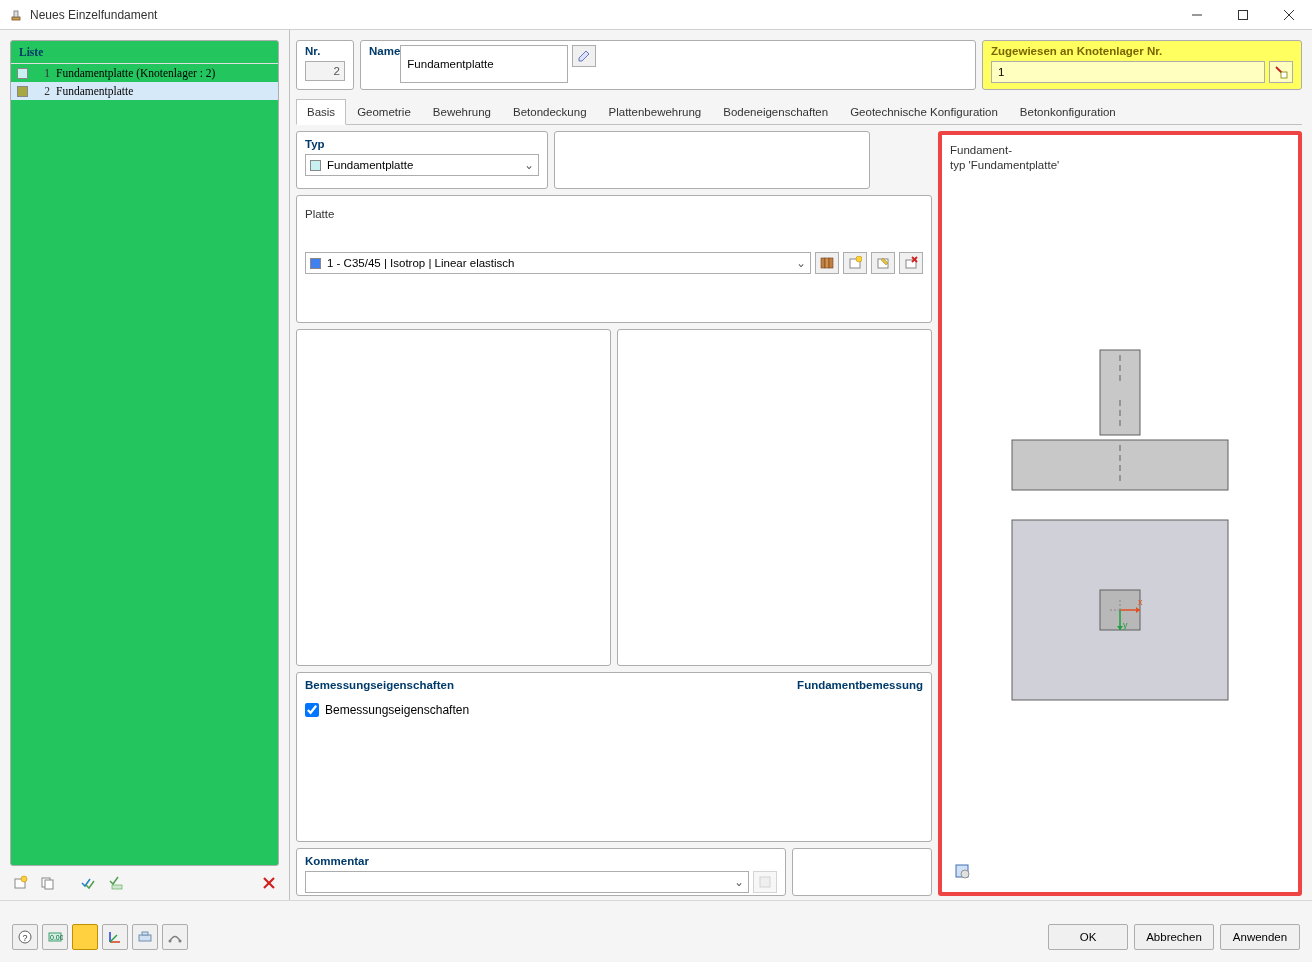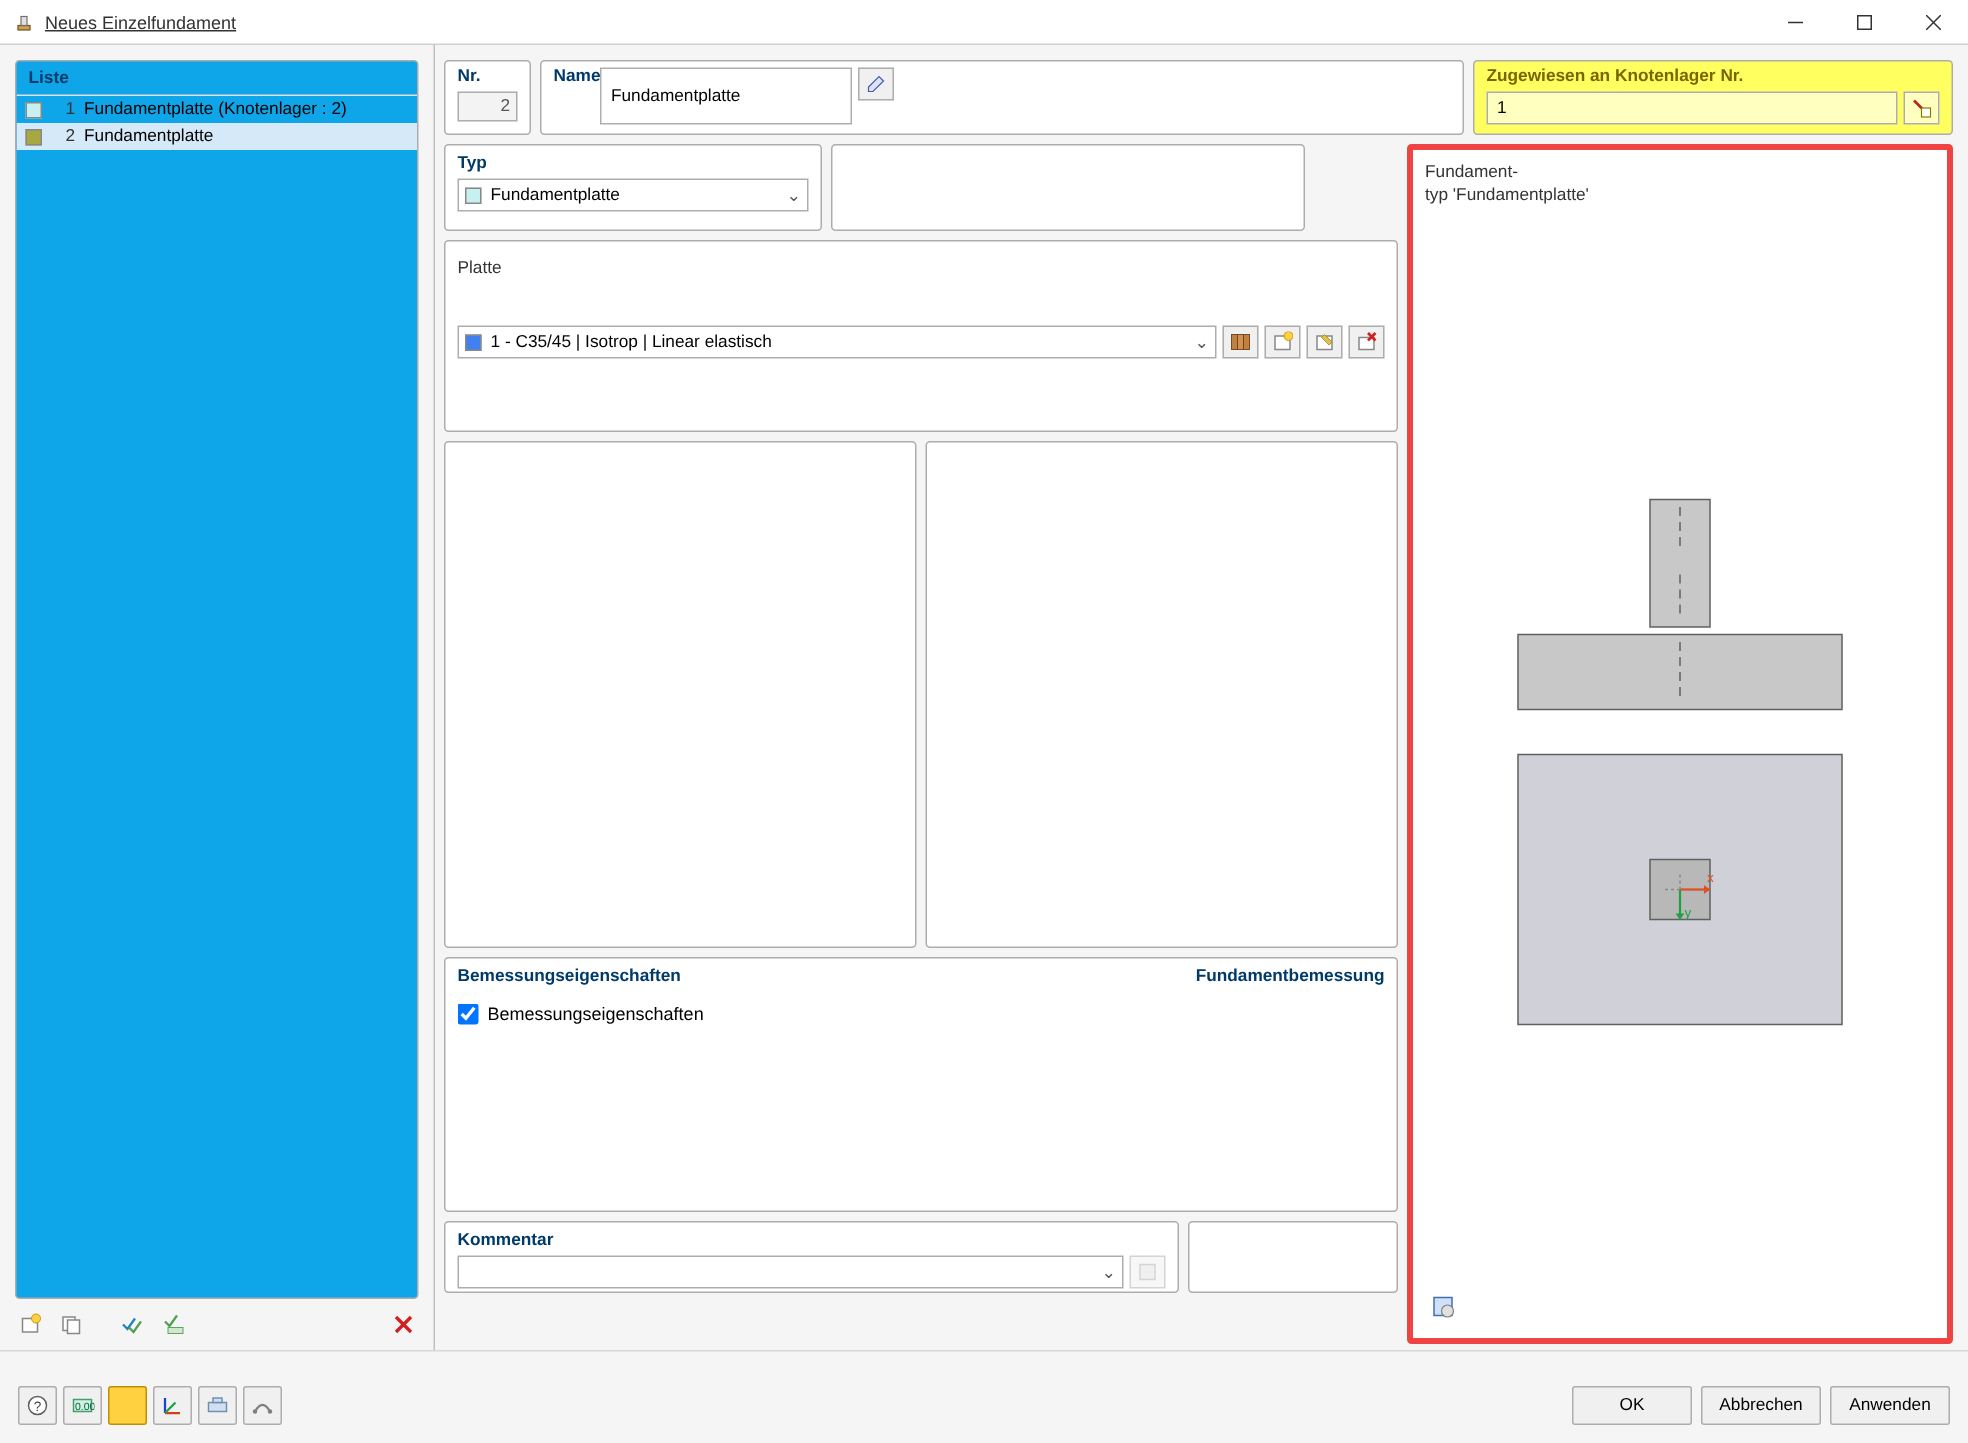--- a/index.html
+++ b/index.html
@@ -1,30 +1,30 @@
 <!DOCTYPE html>
 <html><head>
 <meta charset="utf-8">
 <style>
 * { box-sizing: border-box; margin: 0; padding: 0; }
 body { font-family: "Segoe UI", Tahoma, sans-serif; font-size: 12px; background: #f0f0f0; overflow: hidden; width: 1312px; height: 962px; }
 
 
 .titlebar { height: 30px; background: #fff; display: flex; align-items: center; padding: 0 0 0 8px; border-bottom: 1px solid #d0d0d0; }
 .titlebar .icon { width: 16px; height: 16px; margin-right: 6px; display: flex; align-items: center; justify-content: center; }
-.titlebar .title { flex: 1; font-size: 12px; color: #333; text-decoration: underline; }
+.titlebar .title { flex: 1; font-size: 12px; color: #333; }
 .winbtns { display: flex; height: 100%; }
 .winbtn { width: 46px; height: 30px; display: flex; align-items: center; justify-content: center; cursor: pointer; }
 
 
 .main { display: flex; height: 870px; background: #f5f5f5; }
 
 
 .left-panel { width: 290px; display: flex; flex-direction: column; border-right: 1px solid #c0c0c0; }
-.list-box { flex: 1; margin: 10px 10px 4px 10px; background: #0ea5e9; border: 1px solid #adadad; border-radius: 3px; overflow: hidden; }
+.list-box { flex: 1; margin: 10px 10px 4px 10px; background: #22c55e; border: 1px solid #adadad; border-radius: 3px; overflow: hidden; font-family: Liberation Serif, serif; }
 .list-header { padding: 5px 8px; font-weight: bold; color: #003a6a; font-size: 11.5px; border-bottom: 1px solid #e0e0e0; }
 .list-item { display: flex; align-items: center; padding: 3px 6px; font-size: 11.5px; cursor: pointer; }
 .list-item.selected { background: #d6e9f8; }
 .swatch { width: 11px; height: 11px; margin-right: 8px; border: 1px solid #888; }
 .sw-cyan { background: #c8f0f0; }
 .sw-olive { background: #a8a840; }
 .list-num { width: 14px; text-align: right; margin-right: 6px; color: #333; }
 
 .left-toolbar { height: 30px; display: flex; align-items: center; padding: 0 8px 4px 8px; gap: 4px; }
 .tb-btn { width: 24px; height: 24px; border: 1px solid transparent; background: transparent; display: flex; align-items: center; justify-content: center; cursor: pointer; }
@@ -212,20 +212,30 @@
           <div class="icon-btn" style="background:#ffffc0">
               <svg width="14" height="14">
                 <line x1="2" y1="2" x2="12" y2="12" stroke="#c02020" stroke-width="1.8"></line>
                 <rect x="7" y="7" width="6" height="6" fill="#fff" stroke="#808000" stroke-width="0.8"></rect>
               </svg>
             </div>
         </div>
       </div>
     </div>
 
+    <div class="tabs-row">
+      <div class="tab active">Basis</div>
+      <div class="tab">Geometrie</div>
+      <div class="tab">Bewehrung</div>
+      <div class="tab">Betondeckung</div>
+      <div class="tab">Plattenbewehrung</div>
+      <div class="tab">Bodeneigenschaften</div>
+      <div class="tab">Geotechnische Konfiguration</div>
+      <div class="tab">Betonkonfiguration</div>
+    </div>
 
     <div class="content-row">
       <div class="content-left">
         <div class="content-leftrow">
           <div class="panel typ-panel">
             <div class="panel-header">Typ</div>
             <div class="combo">
               <span class="ci sw-cyan"></span>
               <span class="ct">Fundamentplatte</span>
               <span class="cc">⌄</span>

